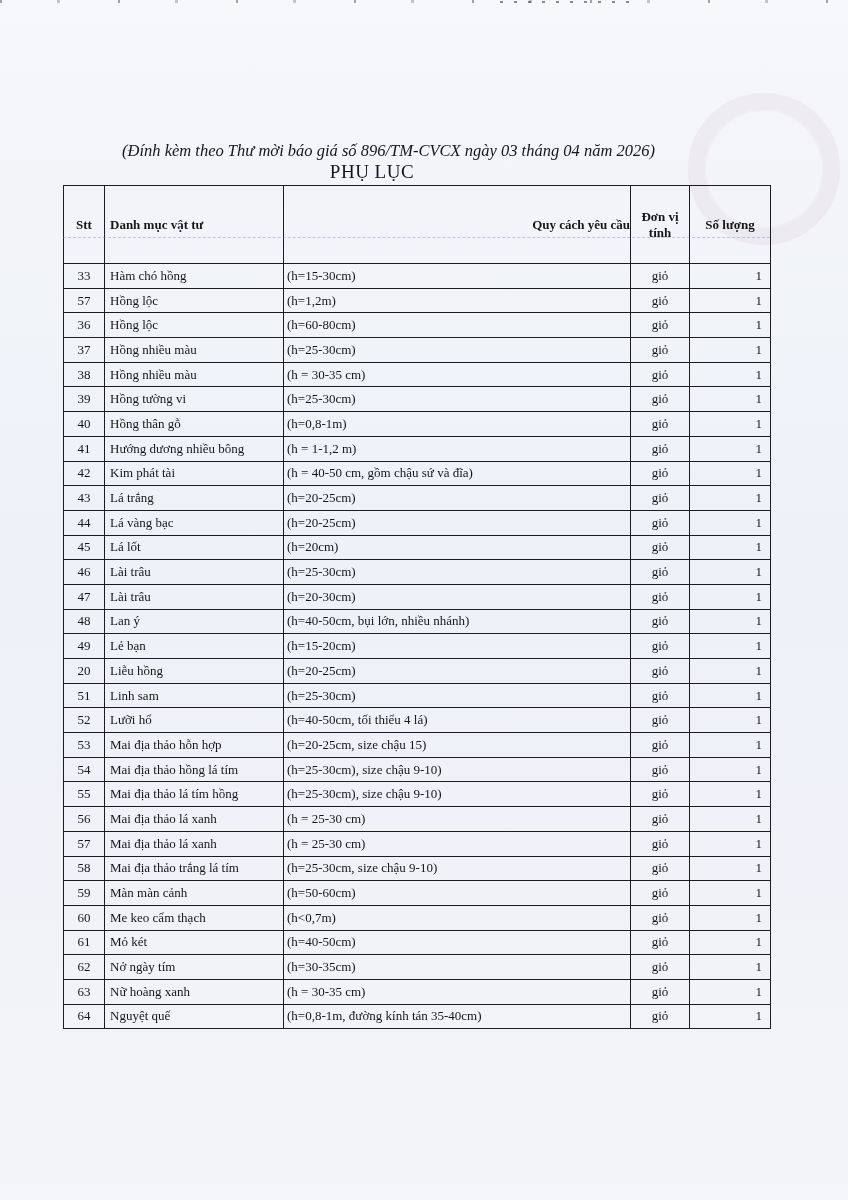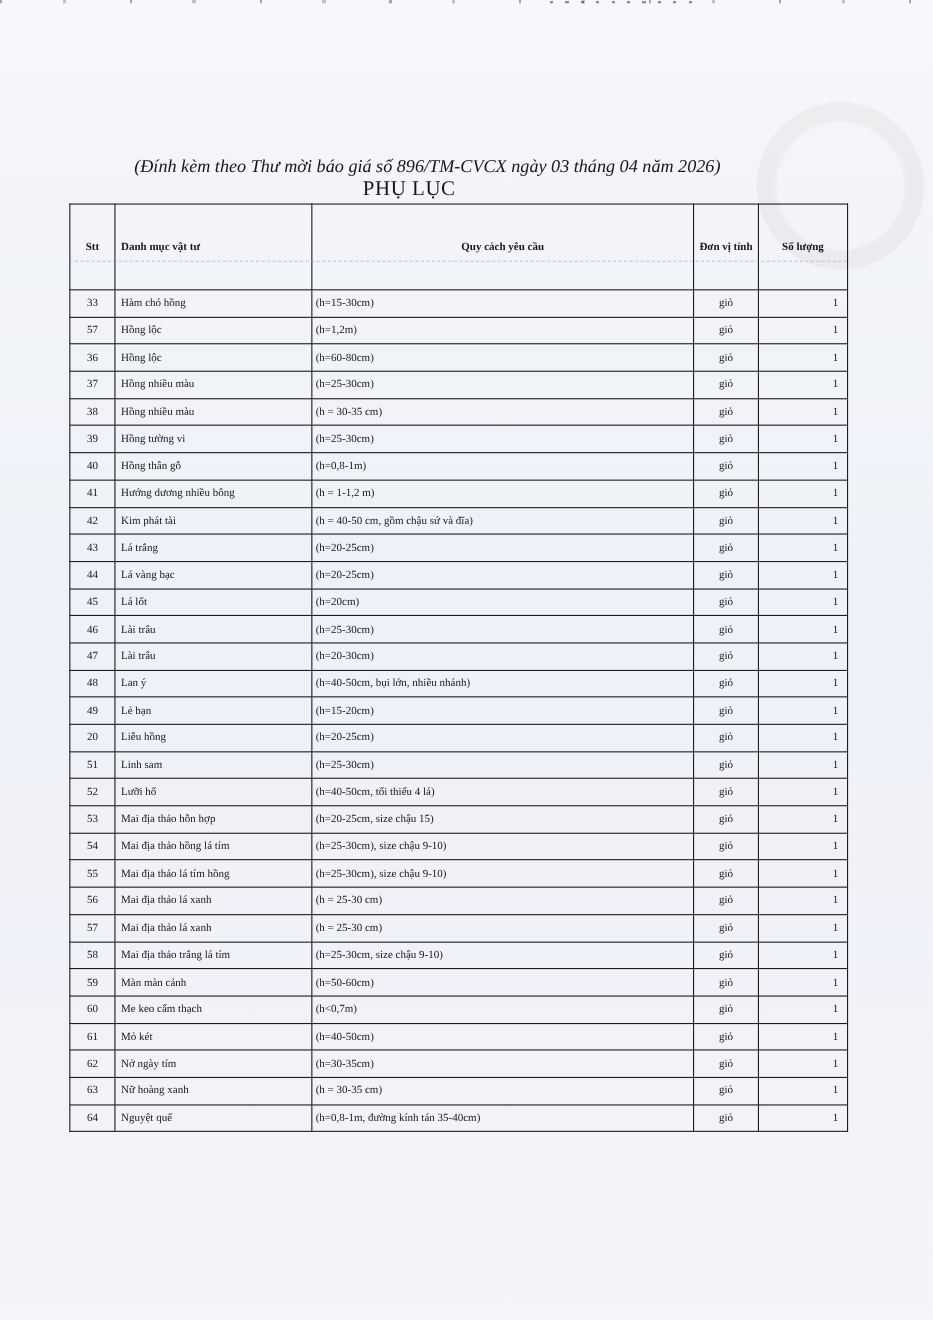--- a/index.html
+++ b/index.html
@@ -62,21 +62,21 @@
     font-style: italic;
     font-size: 16.5px;
   }
 
   table.items {
     position: absolute;
     left: 63px; top: 185px;
     width: 707px;
     border-collapse: collapse;
     table-layout: fixed;
-    font-size: 10px;
+    font-size: 13px;
   }
   table.items col.c-stt  { width: 41px; }
   table.items col.c-name { width: 179px; }
   table.items col.c-spec { width: 347px; }
   table.items col.c-unit { width: 59px; }
   table.items col.c-qty  { width: 81px; }
 
   table.items th, table.items td {
     border: 1.6px solid #1d1d1d;
     vertical-align: middle;
@@ -84,21 +84,21 @@
     white-space: nowrap;
   }
   table.items thead tr { height: 78px; }
   table.items thead th {
     font-weight: bold;
     white-space: normal;
     line-height: 1.2;
   }
   th.h-stt  { text-align: center; }
   th.h-name { text-align: left; padding-left: 5px; }
-  th.h-spec { text-align: center; }
+  th.h-spec { text-align: right; }
   th.h-unit { text-align: center; }
   th.h-qty  { text-align: center; }
 
   table.items tbody tr { height: 24.7px; }
   td.d-stt  { text-align: center; }
   td.d-name { text-align: left; padding-left: 5px; }
   td.d-spec { text-align: left; padding-left: 3px; }
   td.d-unit { text-align: center; }
   td.d-qty  { text-align: right; padding-right: 8px; }
 

